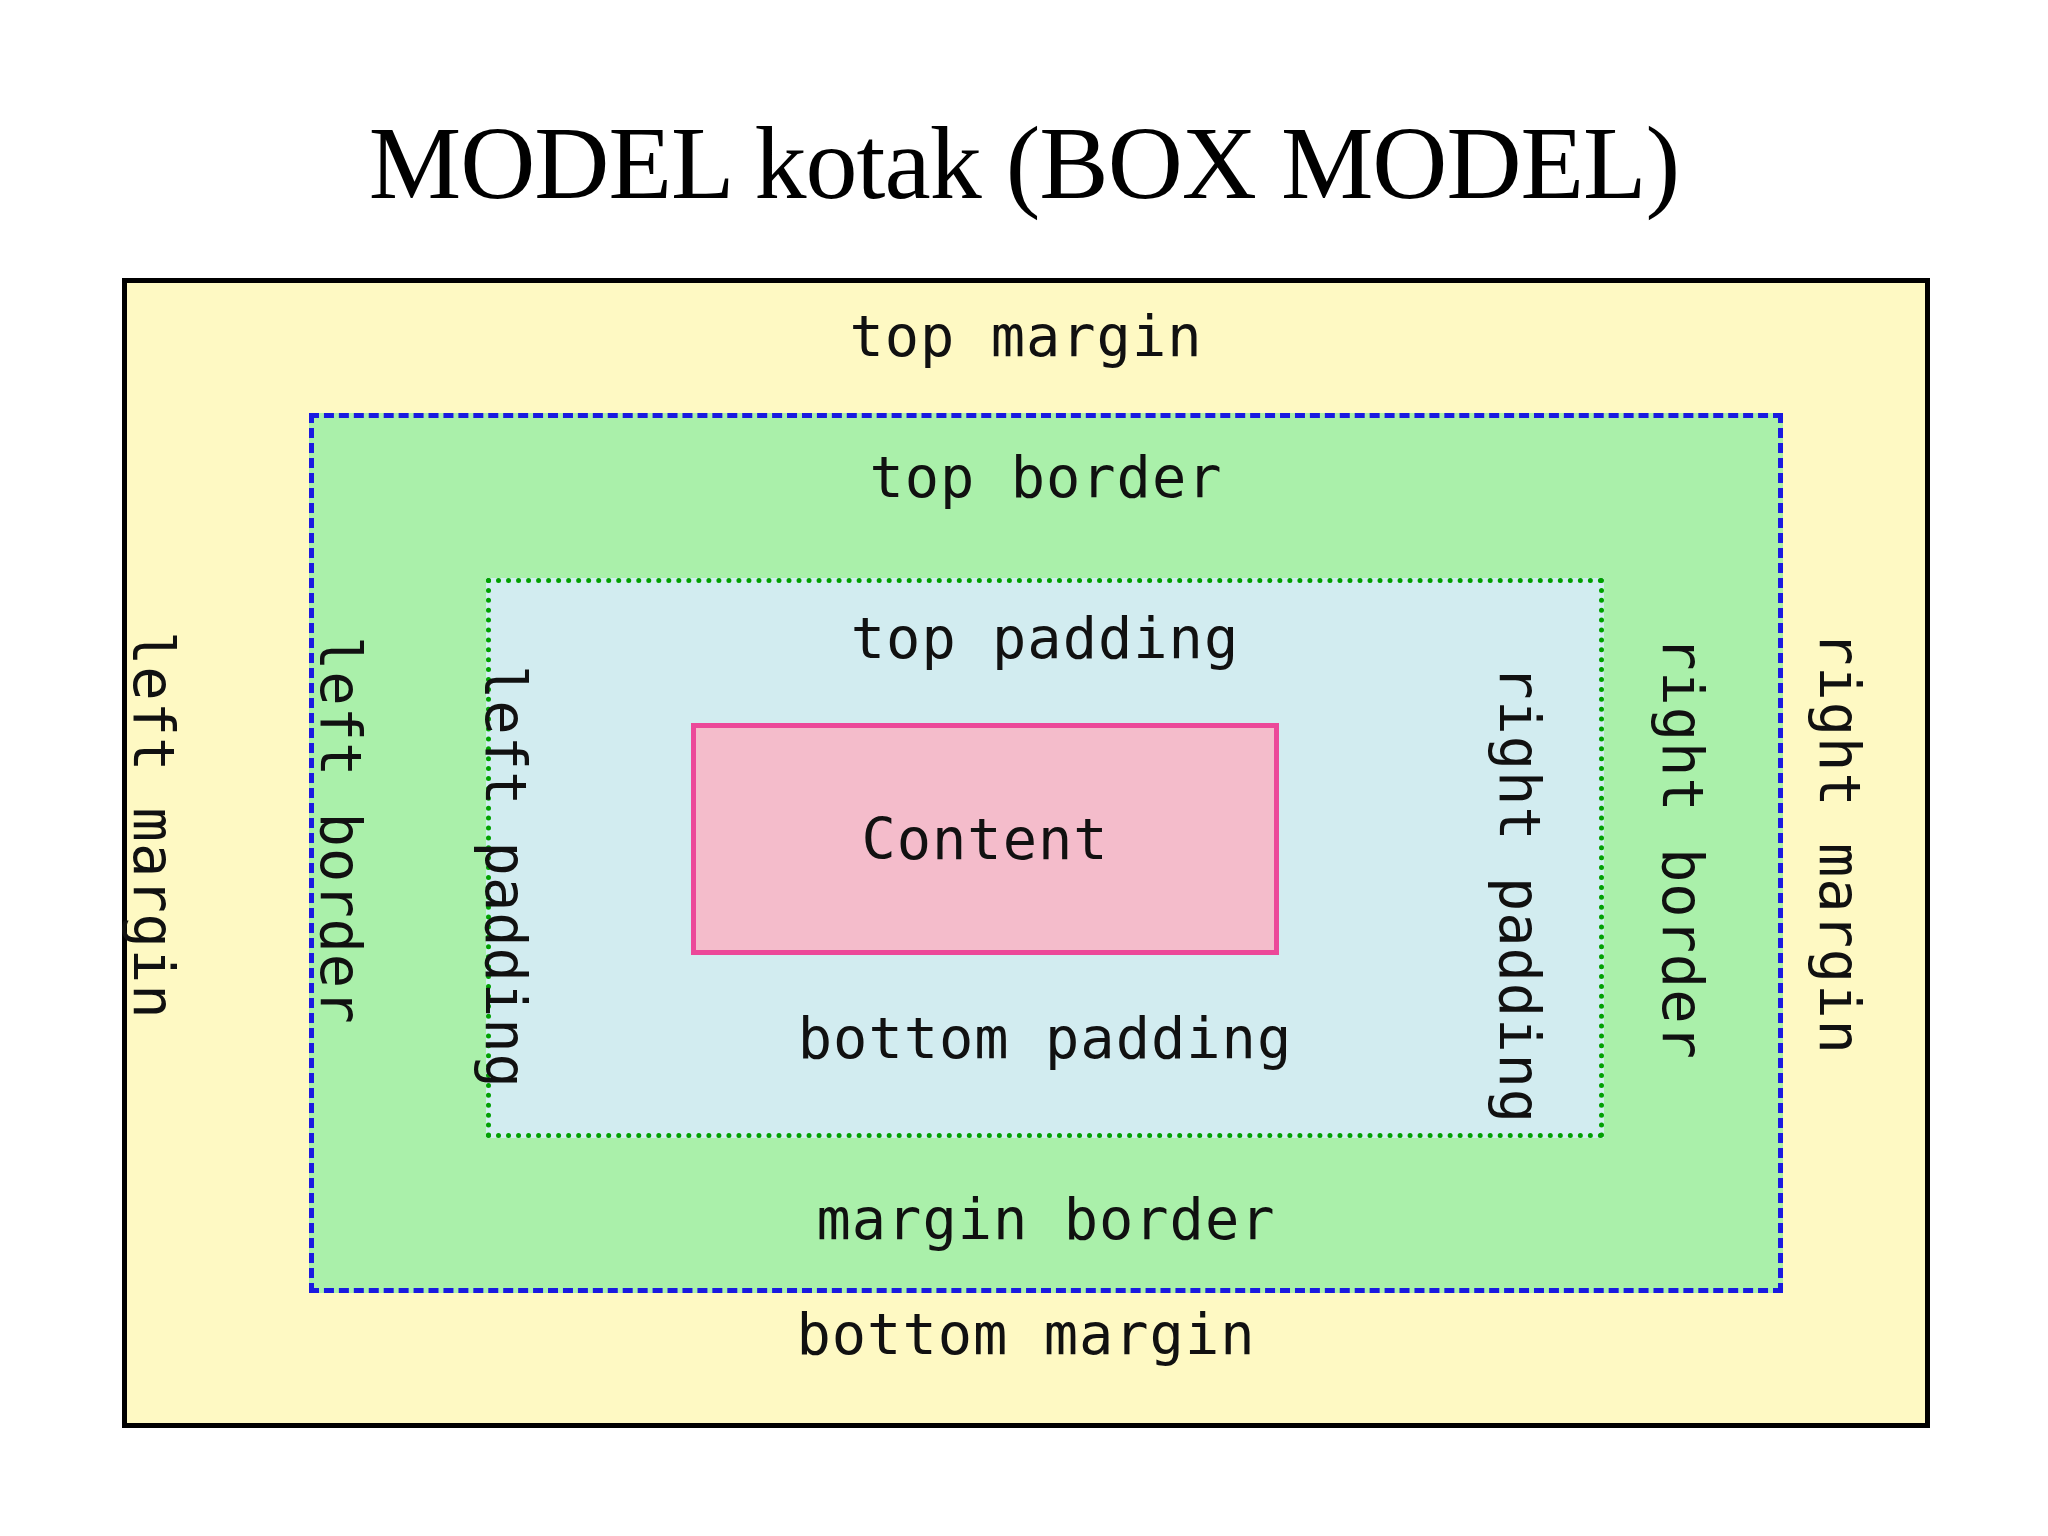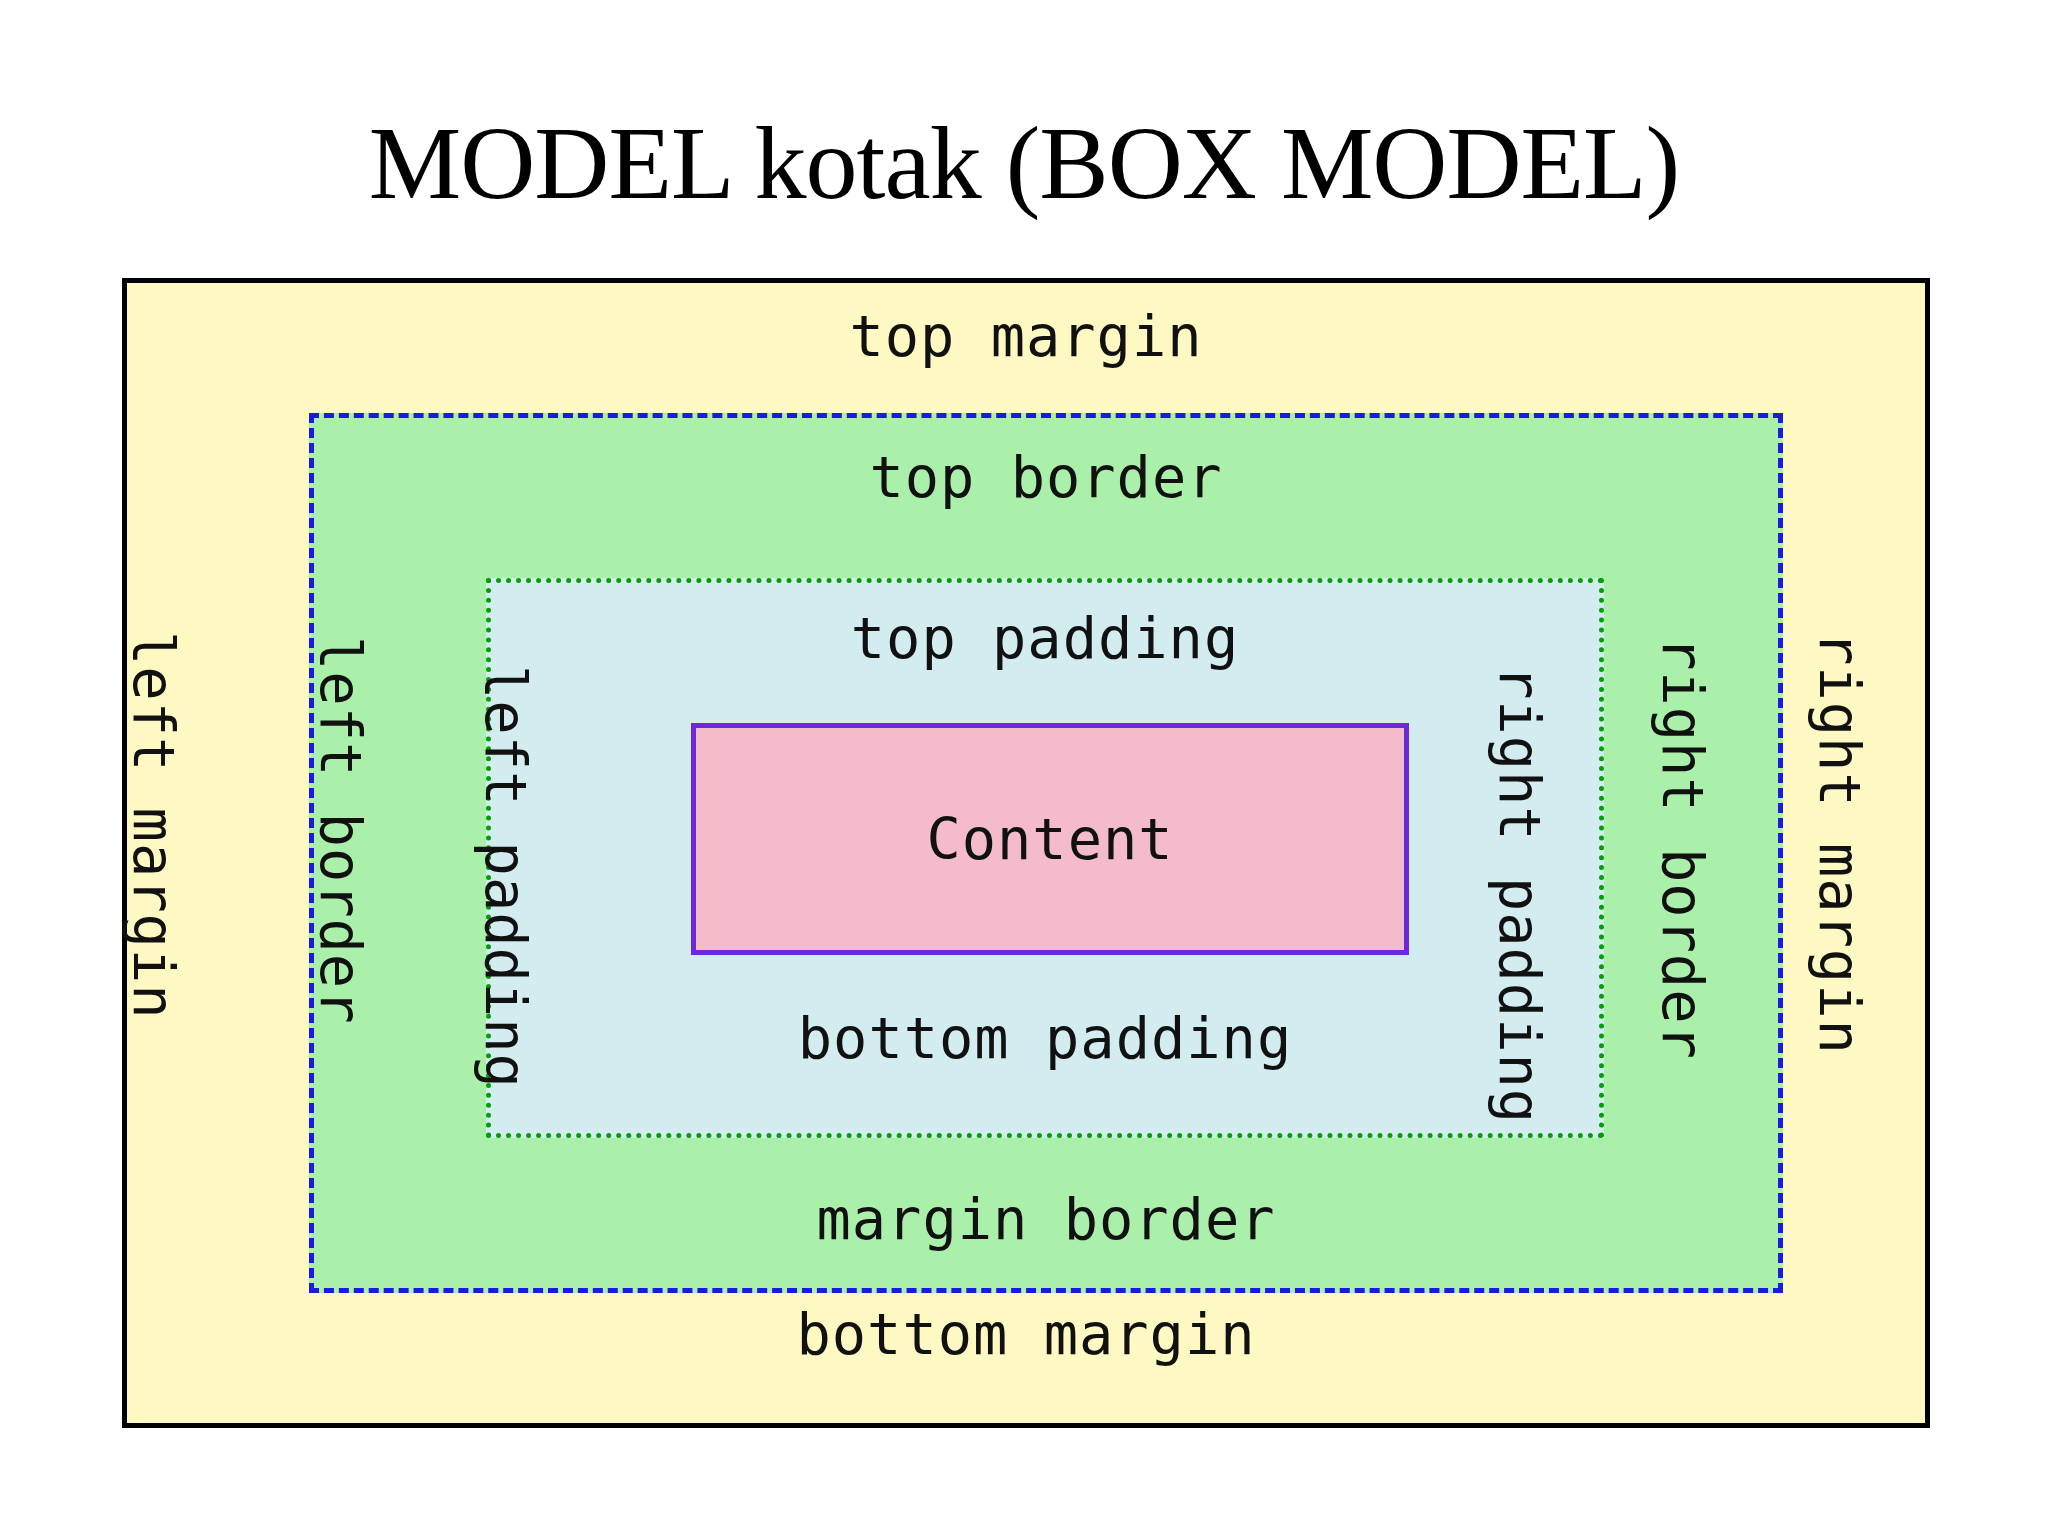--- a/index.html
+++ b/index.html
@@ -72,24 +72,24 @@
     background: #d2ecf0;
     border: 5px dotted #00a000;
     box-sizing: border-box;
   }
 
   
   .content-box {
     position: absolute;
     left: 200px;
     top: 140px;
-    width: 718px;
+    width: 588px;
     height: 232px;
     background: #f4bccb;
-    border: 5px solid #6d28d9;
+    border: 5px solid #ec4899;
     box-sizing: border-box;
     display: flex;
     align-items: center;
     justify-content: center;
   }
 
   
   .hlabel {
     position: absolute;
     font-family: "DejaVu Sans Mono", "Liberation Mono", monospace;

